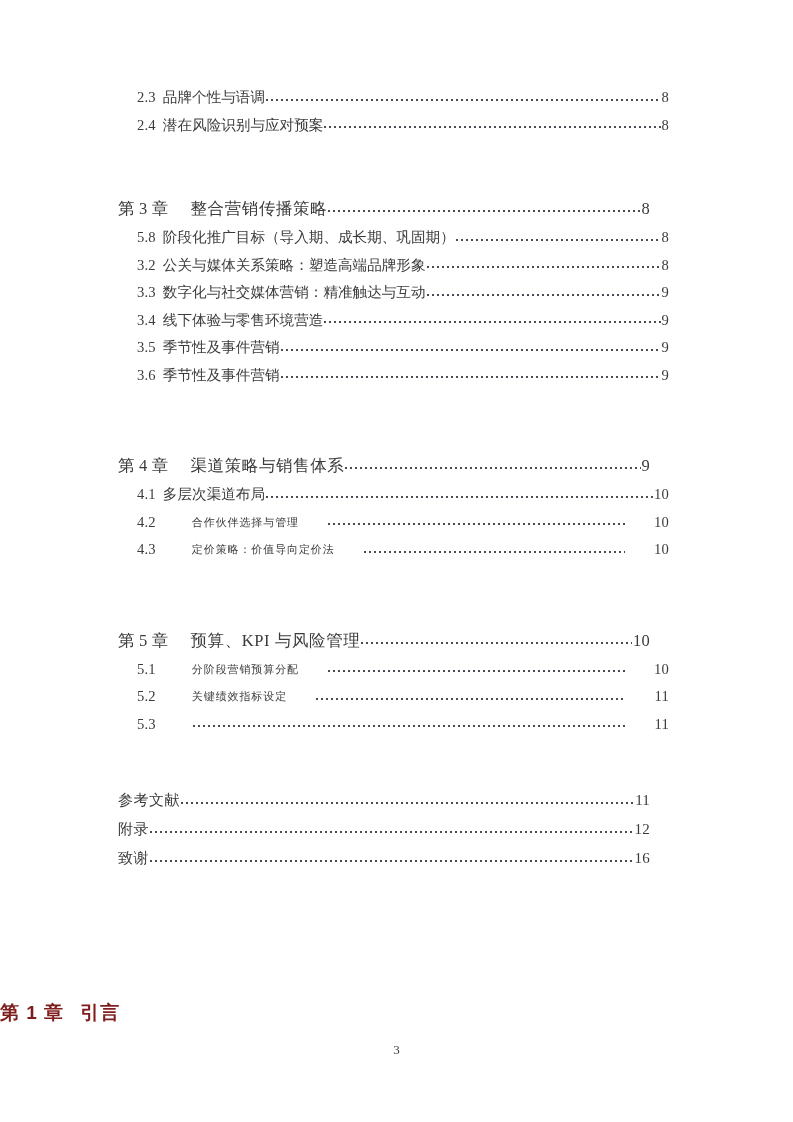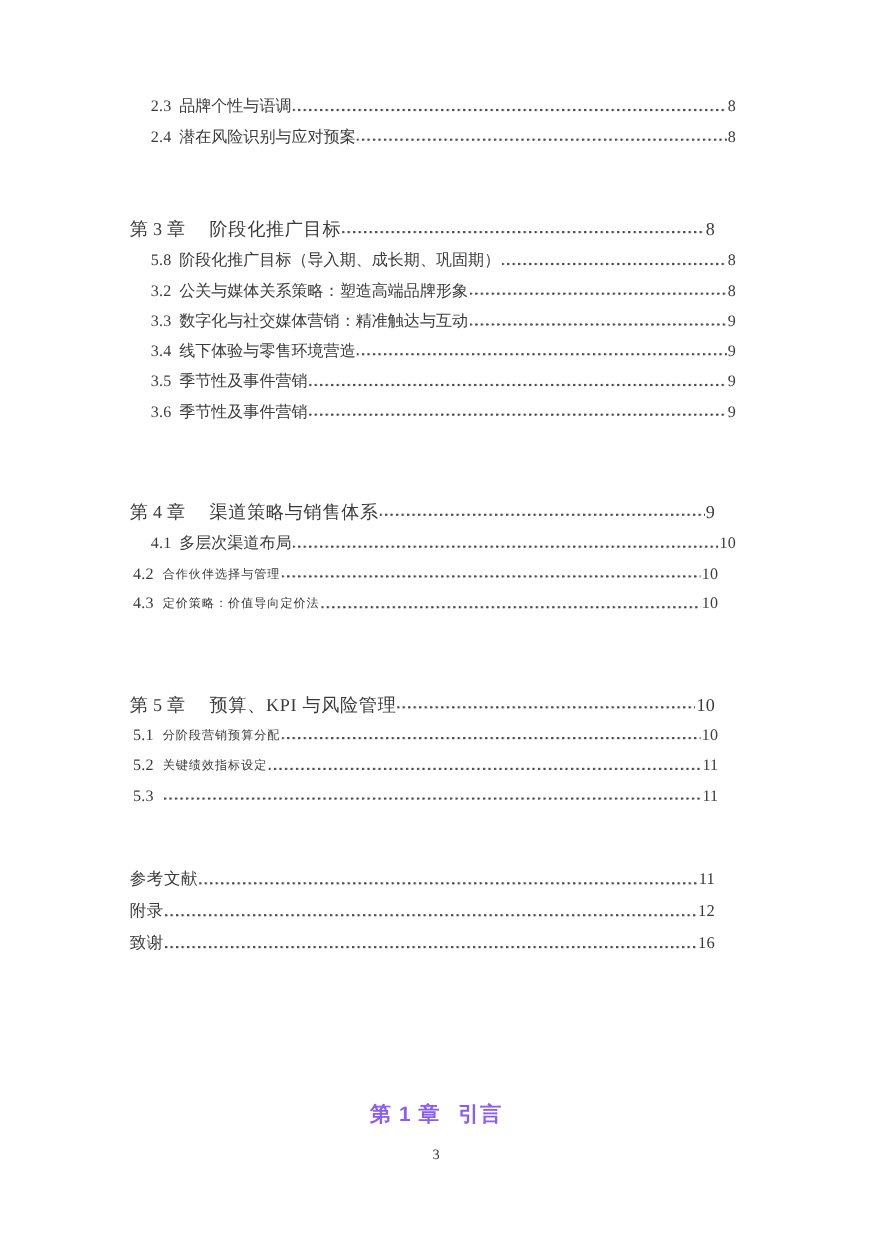--- a/index.html
+++ b/index.html
@@ -86,21 +86,22 @@
     font-size: 14.6px;
     line-height: 27.5px;
     margin-left: 19px;
   }
   .row-section .toc-num { margin-right: 7px; }
 
   
   .row-section-small {
     font-size: 14.6px;
     line-height: 27.5px;
-    margin-left: 3px;
+    margin-left: 19px;
+    gap: 28px;
   }
   .row-section-small .toc-num { margin-right: 8px; }
   .row-section-small .toc-title {
     font-size: 11px;
     letter-spacing: 0.9px;
   }
 
   
   .row-back {
     font-size: 15px;
@@ -113,26 +114,25 @@
   .gap-lg { height: 55px; }
   .gap-md { height: 62px; }
   .gap-sm { height: 48px; }
 
   
   .chapter-heading {
     position: absolute;
     left: 0;
     top: 1000px;
     width: 793px;
-    text-align: center;
     font-family: "Liberation Sans", "DejaVu Sans", sans-serif;
     font-weight: bold;
     font-size: 19px;
     letter-spacing: 1px;
-    color: #8b5cf6;
+    color: #7f1d1d;
   }
   .chapter-heading .sep { display: inline-block; width: 16px; }
 
   .folio {
     position: absolute;
     left: 0;
     top: 1042px;
     width: 793px;
     text-align: center;
     font-size: 13px;
@@ -156,21 +156,21 @@
           <span class="toc-num">2.4</span>
           <span class="toc-title">潜在风险识别与应对预案</span>
           <span class="leader"></span>
           <span class="toc-page">8</span>
         </div>
       </div>
       <div class="gap-lg"></div>
       <div>
         <div class="toc-row row-chapter">
           <span class="toc-num">第 3 章</span>
-          <span class="toc-title">阶段化推广目标</span>
+          <span class="toc-title">整合营销传播策略</span>
           <span class="leader"></span>
           <span class="toc-page">8</span>
         </div>
         <div class="toc-row row-section">
           <span class="toc-num">5.8</span>
           <span class="toc-title">阶段化推广目标（导入期、成长期、巩固期）</span>
           <span class="leader"></span>
           <span class="toc-page">8</span>
         </div>
         <div class="toc-row row-section">

